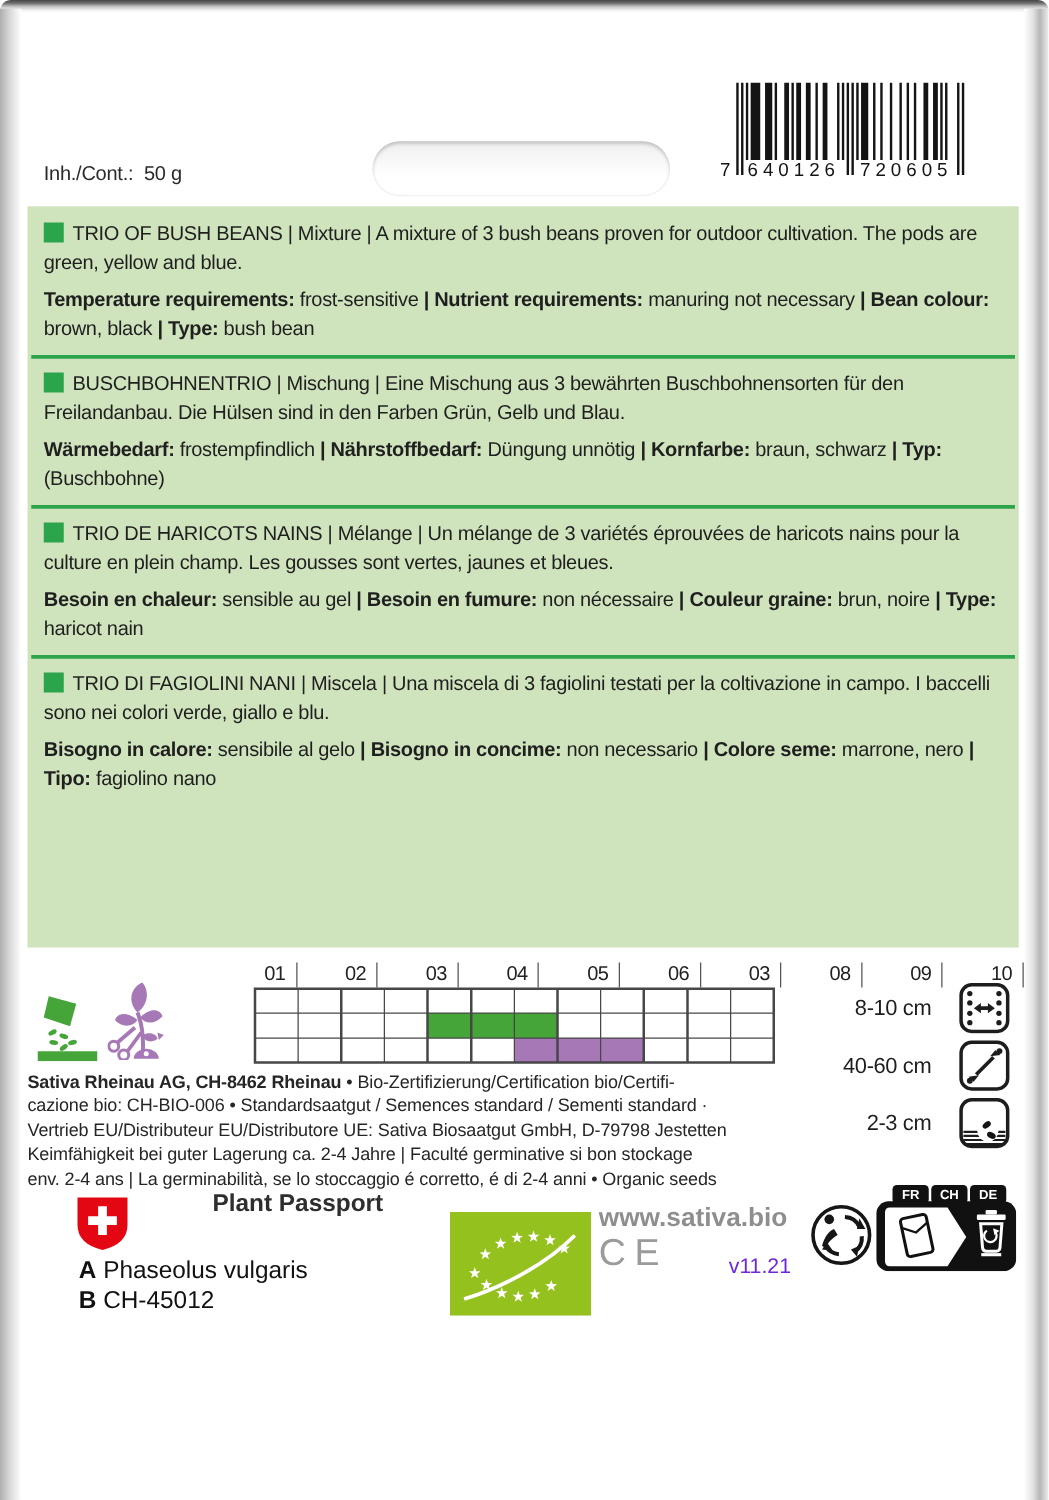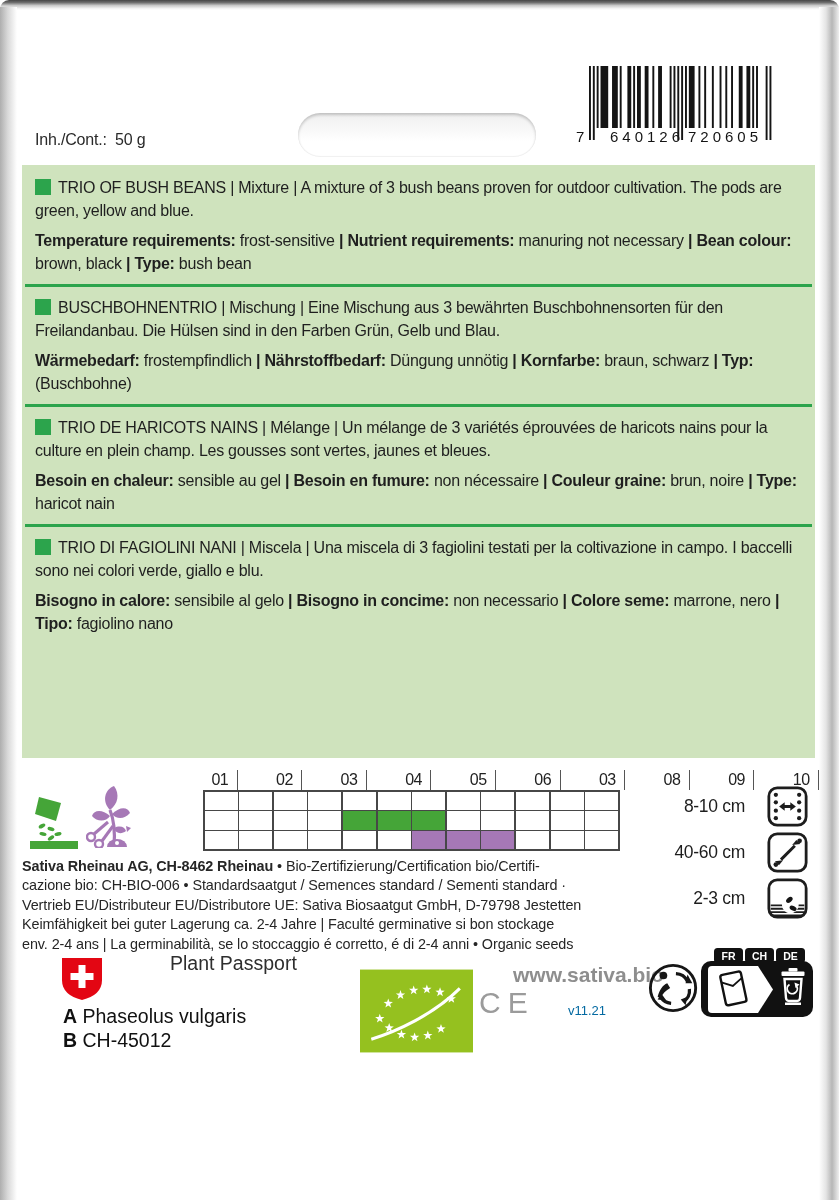--- a/index.html
+++ b/index.html
@@ -22,21 +22,21 @@
   .hang-slot{position:absolute;left:298px;top:113px;width:238px;height:44px;border-radius:22px;
     background:linear-gradient(#efefef,#fff 65%);
     box-shadow:inset 0 2px 3px rgba(0,0,0,.20), inset 0 -1px 1px rgba(0,0,0,.06);}
 
   
   .barcode{position:absolute;left:576px;top:66px;width:200px;height:92px;}
   .barcode svg{position:absolute;left:0;top:0;}
   .barcode svg rect{fill:#141414;}
   .bc-d{position:absolute;top:62px;font-size:15px;color:#141414;}
   .bc-prefix{left:0;}
-  .bc-g1{left:18px;width:82px;text-align:center;letter-spacing:4px;padding-left:12px;}
+  .bc-g1{left:18px;width:82px;text-align:center;letter-spacing:4px;}
   .bc-g2{left:108px;width:82px;text-align:center;letter-spacing:4px;}
 
   
   .info-box{position:absolute;left:22px;top:165px;width:793px;height:593px;background:var(--box-bg);
     padding:11px 10px 0 13px;box-sizing:border-box;}
   .lang-block{font-size:16px;line-height:23px;letter-spacing:-0.25px;}
   .lang-block p{margin:0;}
   .lang-block .desc{margin-bottom:7px;}
   .bullet{display:inline-block;width:16px;height:16px;background:var(--accent);
     margin-right:7px;vertical-align:-2px;}
@@ -61,28 +61,28 @@
   .spacing-row{display:flex;align-items:center;gap:22px;height:41px;}
   .spacing-label{font-size:17.5px;color:#1d1d1d;letter-spacing:-0.3px;width:74px;text-align:right;}
 
   
   .legal{position:absolute;left:22px;top:857px;width:640px;font-size:14.4px;line-height:19.4px;
     color:#262626;letter-spacing:-0.1px;}
   .legal-line{white-space:nowrap;}
 
   
   .swiss-flag{position:absolute;left:60px;top:956px;}
-  .passport-title{position:absolute;left:170px;top:952px;font-size:19.5px;color:#2e2e2e;}
+  .passport-title{position:absolute;left:170px;top:952px;font-size:19.5px;color:#2e2e2e;font-weight:bold;}
   .passport-ab{position:absolute;left:63px;top:1005px;font-size:19.5px;line-height:23.5px;color:#111;}
 
   
   .eu-logo{position:absolute;left:360px;top:969px;}
-  .website{position:absolute;left:479px;top:963px;font-size:21px;font-weight:bold;color:#8e8e8e;margin-left:34px;}
+  .website{position:absolute;left:479px;top:963px;font-size:21px;font-weight:bold;color:#8e8e8e;}
   .ce-mark{position:absolute;left:479px;top:986px;font-size:30px;color:#9b9b9b;letter-spacing:7px;}
-  .version{position:absolute;left:568px;top:1003px;font-size:13px;color:#0369a1;}
+  .version{position:absolute;left:583px;top:1003px;font-size:17px;color:#6d28d9;}
   .triman{position:absolute;left:646px;top:962px;}
   .recycle-badge{position:absolute;left:701px;top:947px;}
 </style>
 </head>
 <body>
 
 <div class="packet">
 
   <div class="edge-top"></div>
   <div class="edge-left"></div>

